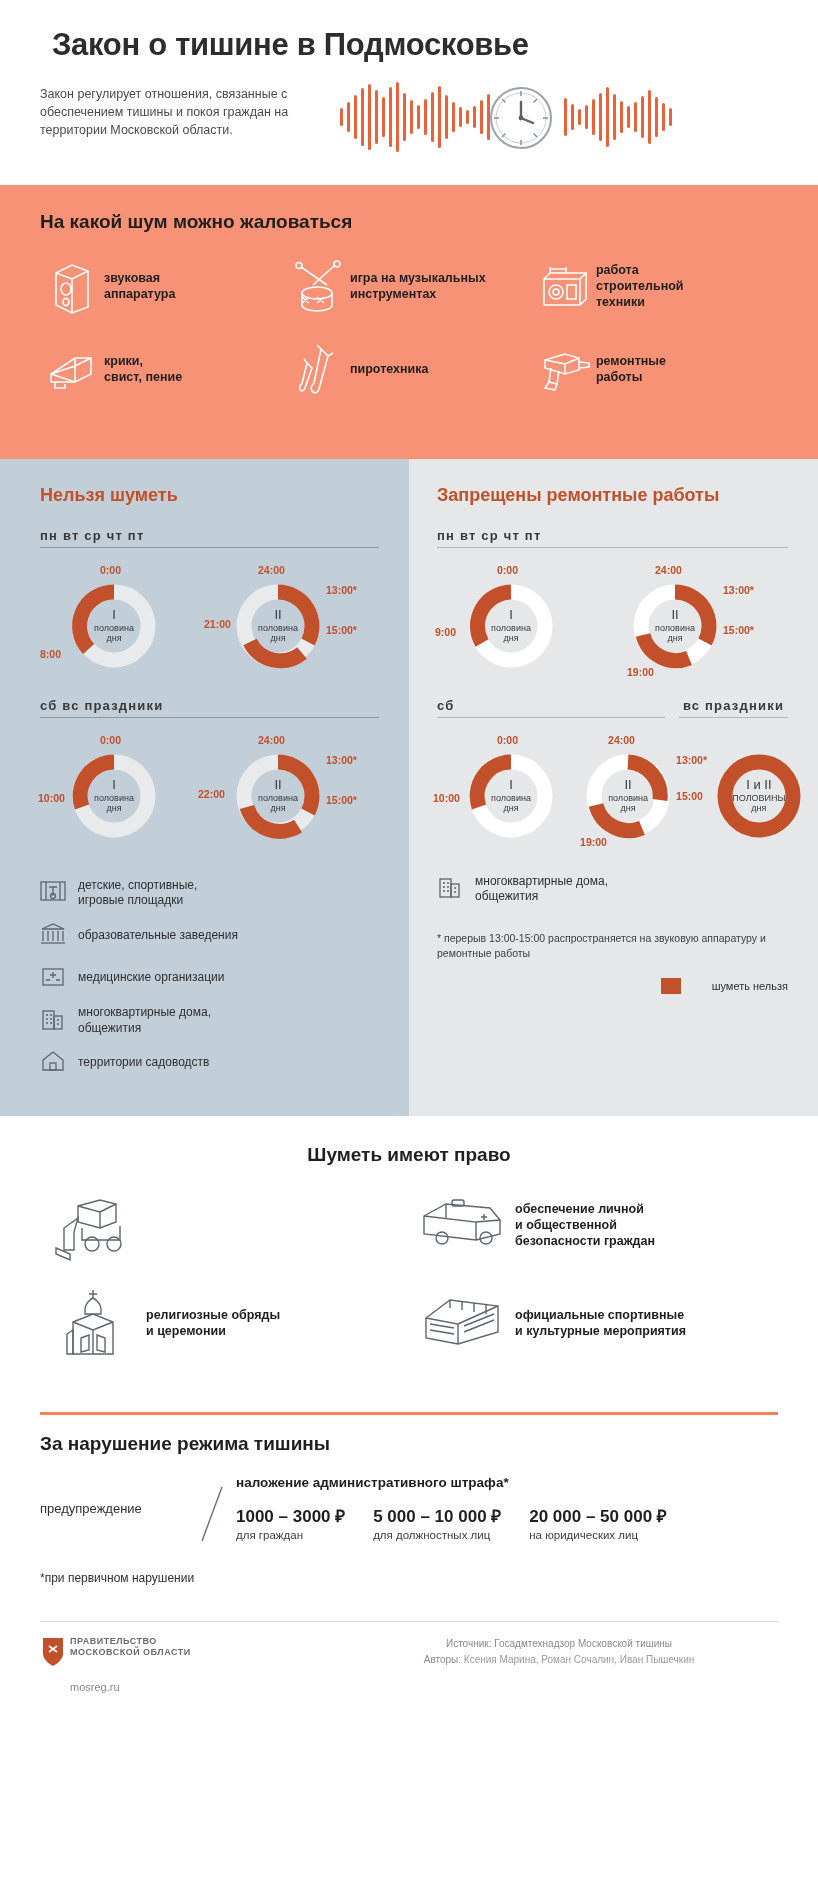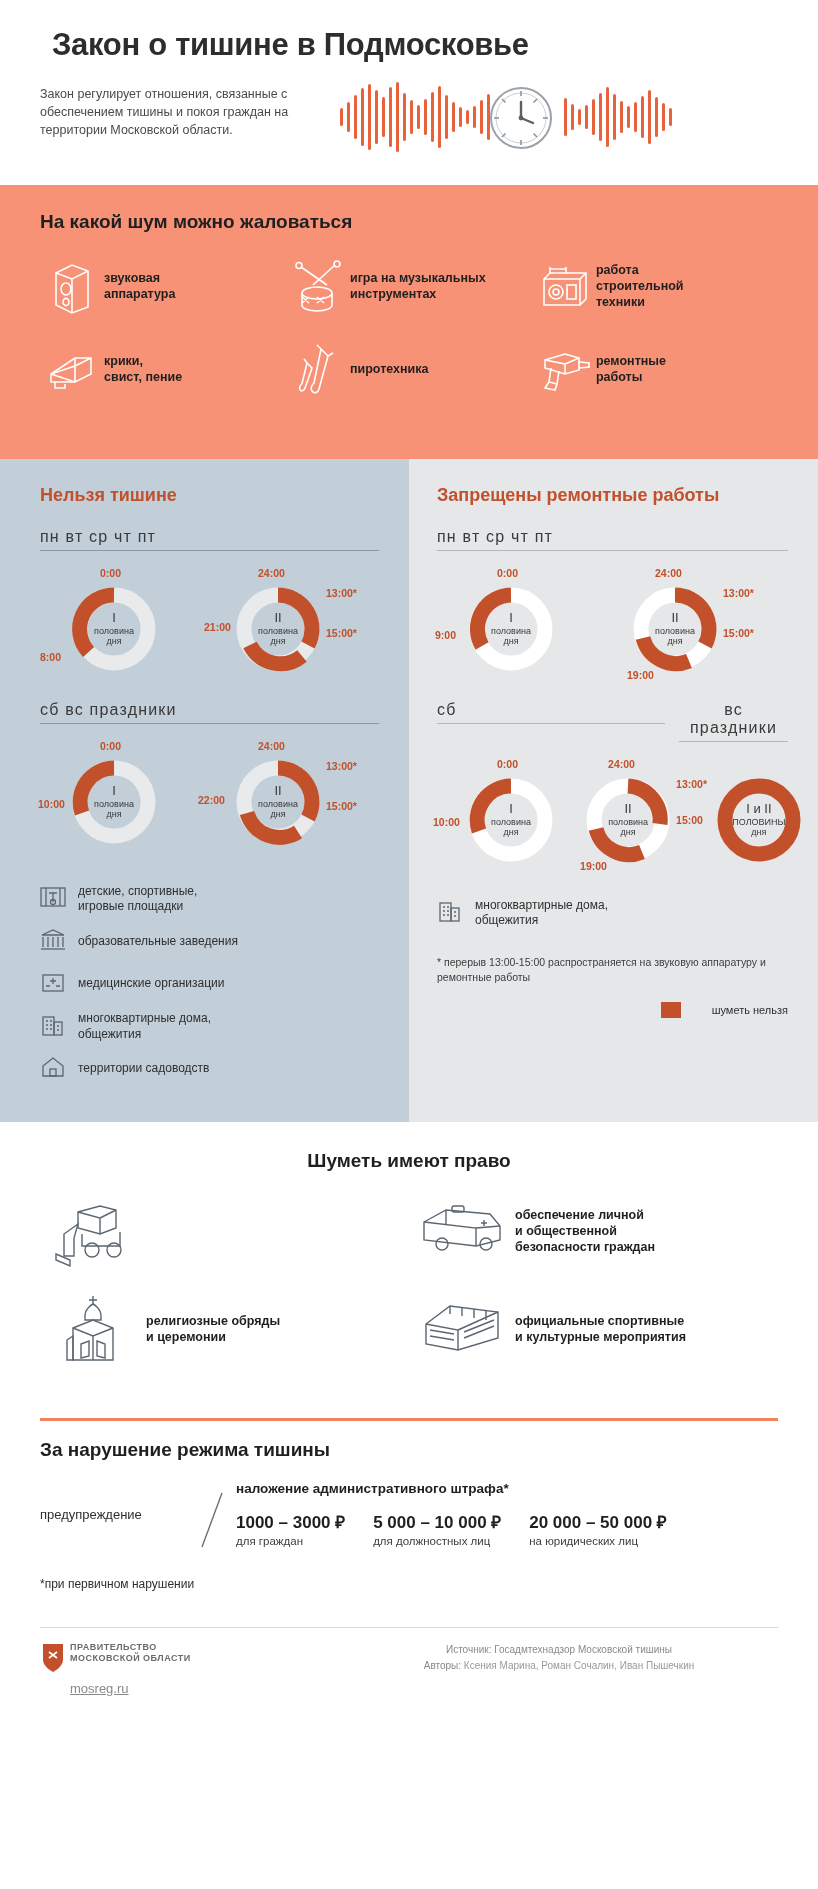--- a/index.html
+++ b/index.html
@@ -44,21 +44,21 @@
   .noise-item { width:33.33%; display:flex; align-items:center; margin-bottom:26px; }
   .noise-item .ic { width:64px; flex:0 0 64px; display:flex; align-items:center; justify-content:center; }
   .noise-item .lbl { font-size:12.5px; font-weight:bold; color:#1f1f1f; line-height:1.25; }
 
   
   .sec-sched { display:flex; }
   .col-left { width:50%; background:#c2ced8; padding:26px 30px 26px 40px; }
   .col-right { width:50%; background:#e5e7e8; padding:26px 30px 26px 28px; }
   .col-left h3, .col-right h3 { margin:0 0 22px 0; font-size:18px; font-weight:bold; color:#c2502a; }
 
-  .days-label { font-size:16px; font-weight:normal; color:#3a3a3a; letter-spacing:1.2px; padding-bottom:4px; }
+  .days-label { font-size:13px; font-weight:bold; color:#3a3a3a; letter-spacing:1.2px; padding-bottom:4px; }
   .days-rule { border-bottom:1px solid #8c98a2; margin-bottom:14px; }
   .col-right .days-rule { border-bottom-color:#b4b8bb; }
 
   .clock-row { display:flex; gap:14px; margin-bottom:18px; position:relative; }
   .clock-cell { position:relative; width:150px; height:118px; }
   .clock-cell.wide { width:170px; }
   .donut { position:absolute; left:28px; top:18px; }
   .donut-center {
     position:absolute; left:28px; top:18px; width:92px; height:92px;
     display:flex; flex-direction:column; align-items:center; justify-content:center;
@@ -97,21 +97,21 @@
   .fines { display:flex; gap:28px; }
   .fine .amt { font-size:17px; font-weight:bold; color:#1f1f1f; white-space:nowrap; }
   .fine .who { font-size:11.5px; color:#3d3d3d; margin-top:2px; }
   .pen-note { font-size:12px; color:#2f2f2f; margin-top:26px; }
 
   
   .footer { border-top:1px solid #d8dde0; margin:26px 40px 0 40px; padding:14px 0 22px 0; display:flex; align-items:flex-start; }
   .gov { display:flex; align-items:flex-start; width:300px; }
   .gov .crest { width:30px; flex:0 0 30px; }
   .gov .gtxt .g1 { font-size:9px; font-weight:bold; color:#6b6b6b; letter-spacing:0.5px; line-height:1.25; }
-  .gov .gtxt .g2 { font-size:13px; color:#8a8a8a; margin-top:16px;text-decoration:underline; }
+  .gov .gtxt .g2 { font-size:11px; color:#8a8a8a; margin-top:22px; }
   .src { flex:1; text-align:center; font-size:10px; color:#8a8a8a; line-height:1.6; }
   .src .auth-names { color:#9a9a9a; }
 </style>
 </head>
 <body>
 
 <div class="page">
 
   <div class="header">
     <h1 class="title">Закон о тишине в Подмосковье</h1>
@@ -283,21 +283,21 @@
           <span>ремонтные</span><br><span>работы</span>
         </div>
       </div>
 
     </div>
   </div>
 
   <div class="sec-sched">
 
     <div class="col-left">
-      <h3>Нельзя тишине</h3>
+      <h3>Нельзя шуметь</h3>
 
       <div class="days-label">пн вт ср чт пт</div>
       <div class="days-rule"></div>
 
       <div class="clock-row">
         <div class="clock-cell">
           <svg class="donut" width="92" height="92" viewBox="0 0 92 92">
             <circle cx="46" cy="46" r="34" fill="none" stroke="#e8eaec" stroke-width="15"></circle>
             <path d="M46 12 A34 34 0 0 0 20.6 69" fill="none" stroke="#c2502a" stroke-width="15"></path>
           </svg>

